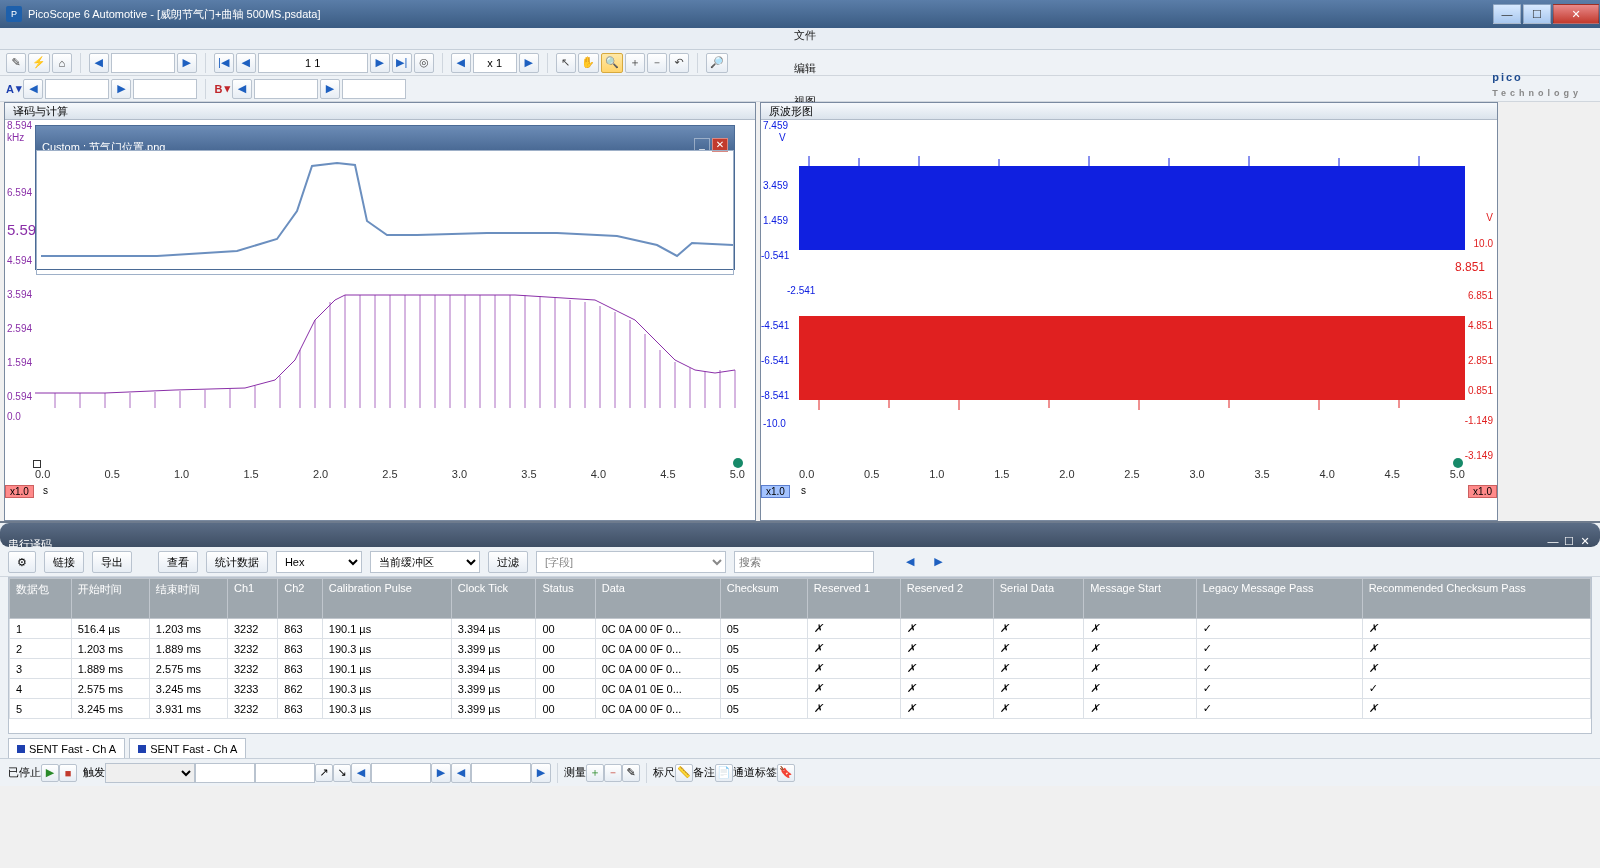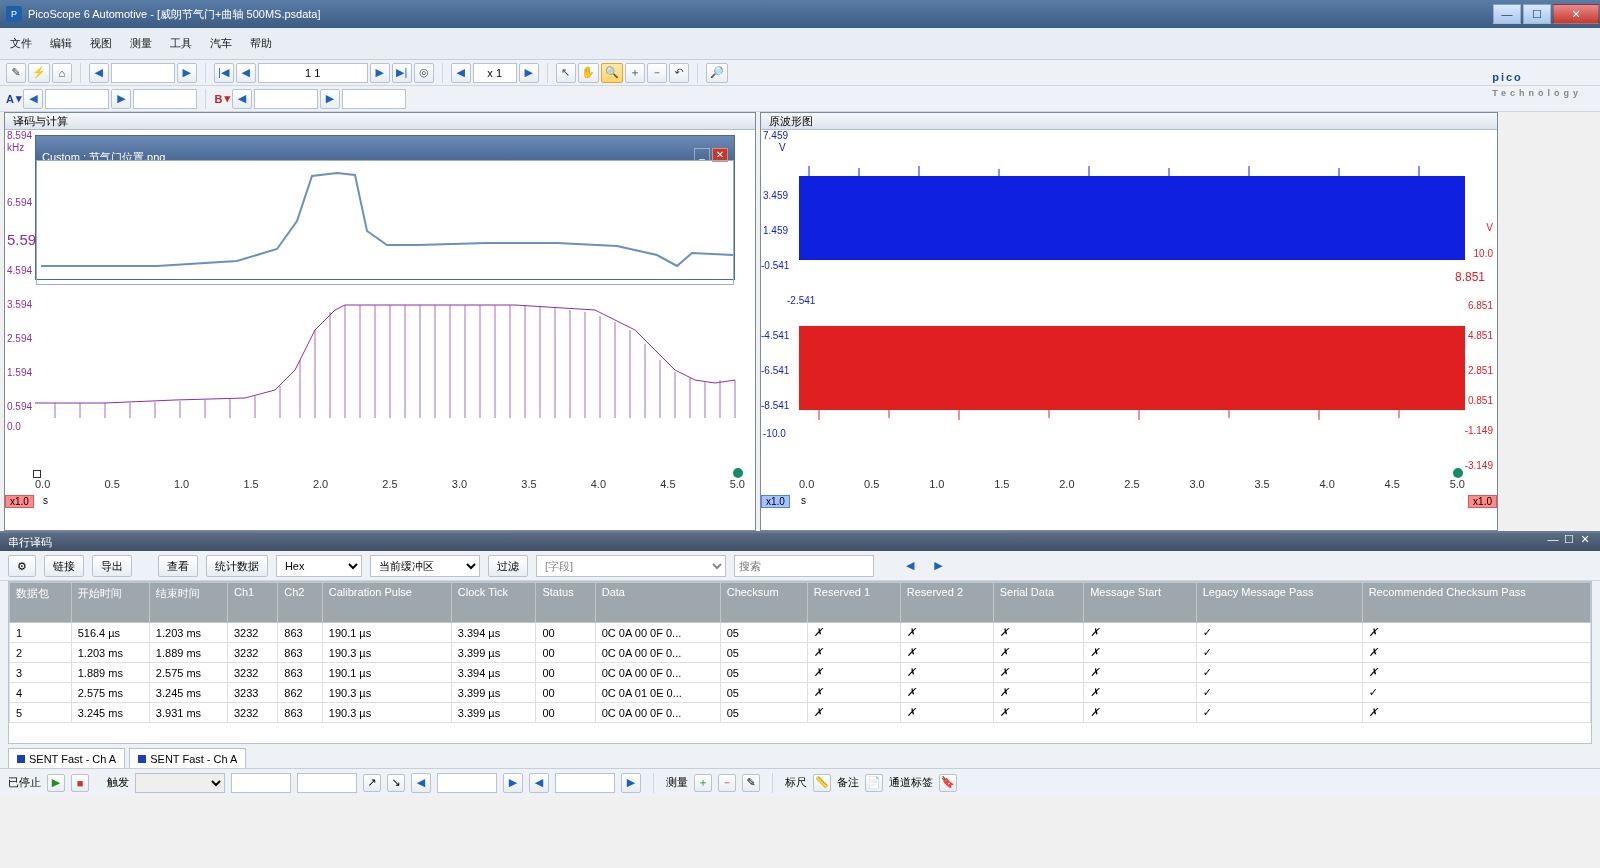--- a/index.html
+++ b/index.html
@@ -6,21 +6,21 @@
 body { width: 1600px; height: 868px; background: #f0f0f0; overflow: hidden; }
 
 
 .titlebar { height: 28px; background: linear-gradient(#5a7da8,#3a5b82); display: flex; align-items: center; color: #fff; padding-left: 6px; }
 .titlebar .icon { width: 16px; height: 16px; background: #1e60ab; border-radius: 2px; margin-right: 6px; display:flex;align-items:center;justify-content:center;color:#fff;font-size:9px;}
 .titlebar .spacer { flex: 1; }
 .winbtn { height: 20px; width: 28px; margin: 0 1px; text-align: center; line-height: 18px; border: 1px solid rgba(0,0,0,.2); background: linear-gradient(#d7e9ff,#a8c7ee); color: #333; }
 .winbtn.close { background: linear-gradient(#e98b8b,#c23a2d); color: #fff; width: 46px; }
 
 
-.menubar { height: 32px; background: #e9eef4; display: flex; align-items: center; padding-left: 10px; gap: 18px; border-bottom: 1px solid #c6cfd9; }
+.menubar { height: 22px; background: #e9eef4; display: flex; align-items: center; padding-left: 10px; gap: 18px; border-bottom: 1px solid #c6cfd9; flex-direction: column; }
 .menubar span { color: #1a1a1a; cursor: default; }
 
 
 .toolrow { height: 26px; background: #eef2f6; display: flex; align-items: center; padding: 0 6px; gap: 2px; border-bottom: 1px solid #d0d6dd; }
 .tbtn { height: 20px; min-width: 20px; border: 1px solid #b9c3cf; background: linear-gradient(#fff,#e7edf4); border-radius: 2px; display: inline-flex; align-items: center; justify-content: center; color: #444; padding: 0 3px; }
 .tbtn.sel { background: linear-gradient(#ffe9a8,#ffd46b); border-color:#d6a93f;}
 .tinput { height: 20px; border: 1px solid #b9c3cf; background: #fff; padding: 0 4px; text-align: center; }
 .sep { width: 1px; height: 20px; background: #cfd6de; margin: 0 6px; }
 .chanA { color: #1e40af; font-weight:bold;}
 .chanB { color: #c0262a; font-weight:bold;}
@@ -42,38 +42,38 @@
 .floatwin .fwbtn{width:16px;height:14px;line-height:12px;text-align:center;margin-left:2px;border:1px solid rgba(255,255,255,.4);font-size:10px;}
 .floatwin .fwbtn.close{background:#c23a2d;}
 .floatwin .fwbody{height:125px;position:relative;border:1px solid #9eb0c8;margin:0;}
 
 
 .vbadge { position:absolute; padding:0 4px; font-size:10px; background:#ff8a8a; color:#000; border:1px solid #cc6060;}
 .vbadge.blue{background:#a3c3ff;border-color:#5b7ecf;}
 
 
 .serialpanel { height: 237px; border-top: 2px solid #6e7b8d; background: #eef2f6; display:flex;flex-direction:column;}
-.serialpanel .sptitle { height: 18px; background: linear-gradient(#5b6d86,#3e4e64); color: #fff; padding: 0 8px; line-height: 18px; display:flex;}
+.serialpanel .sptitle { height: 18px; background: linear-gradient(#5b6d86,#3e4e64); color: #fff; padding: 12px 8px; line-height: 18px; display:flex;border-radius:9px;}
 .serialpanel .sptitle .spacer{flex:1;}
 .serialpanel .spbtn{width:14px;height:14px;line-height:12px;text-align:center;margin-left:2px;color:#fff;}
 .sptoolbar { height: 30px; display:flex; align-items:center; padding:0 8px; gap:8px; background:#eef2f6; border-bottom:1px solid #cfd6de;}
 .sptoolbar .btn{height:22px;padding:0 8px;border:1px solid #b9c3cf;background:linear-gradient(#fff,#e7edf4);border-radius:2px;line-height:20px;}
 .sptoolbar select, .sptoolbar input{height:22px;border:1px solid #b9c3cf;background:#fff;padding:0 4px;}
 
 
 .tablewrap{flex:1;overflow:auto;background:#fff;margin:0 8px 4px 8px;border:1px solid #b9c3cf;position:relative;}
 table{border-collapse:collapse;width:100%;}
 th{background:#9ea7ae;color:#fff;font-weight:normal;text-align:left;padding:3px 6px;border:1px solid #c0c6cd;vertical-align:top;height:40px;}
 td{padding:3px 6px;border:1px solid #dbe0e6;background:#fff;}
 .tabletabs{height:20px;background:#eef2f6;padding-left:8px;display:flex;gap:4px;}
 .tabletabs .tt{border:1px solid #b9c3cf;border-bottom:none;background:#fff;padding:0 8px;line-height:18px;display:flex;align-items:center;gap:4px;}
 .tabletabs .sq{width:8px;height:8px;background:#1e40af;}
 
 
-.bottombar{height:28px;background:#eef2f6;border-top:1px solid #c6cfd9;display:flex;align-items:center;padding:0 8px;gap:6px;}
+.bottombar{height:28px;background:#eef2f6;border-top:1px solid #c6cfd9;display:flex;align-items:center;padding:0 8px;}
 .bottombar .ico{width:18px;height:18px;border:1px solid #b9c3cf;background:linear-gradient(#fff,#e7edf4);display:flex;align-items:center;justify-content:center;border-radius:2px;}
 
 svg{display:block;}
 </style>
 </head>
 <body>
 
 <div class="titlebar">
   <div class="icon">P</div>
   <span>PicoScope 6 Automotive - [威朗节气门+曲轴 500MS.psdata]</span>

